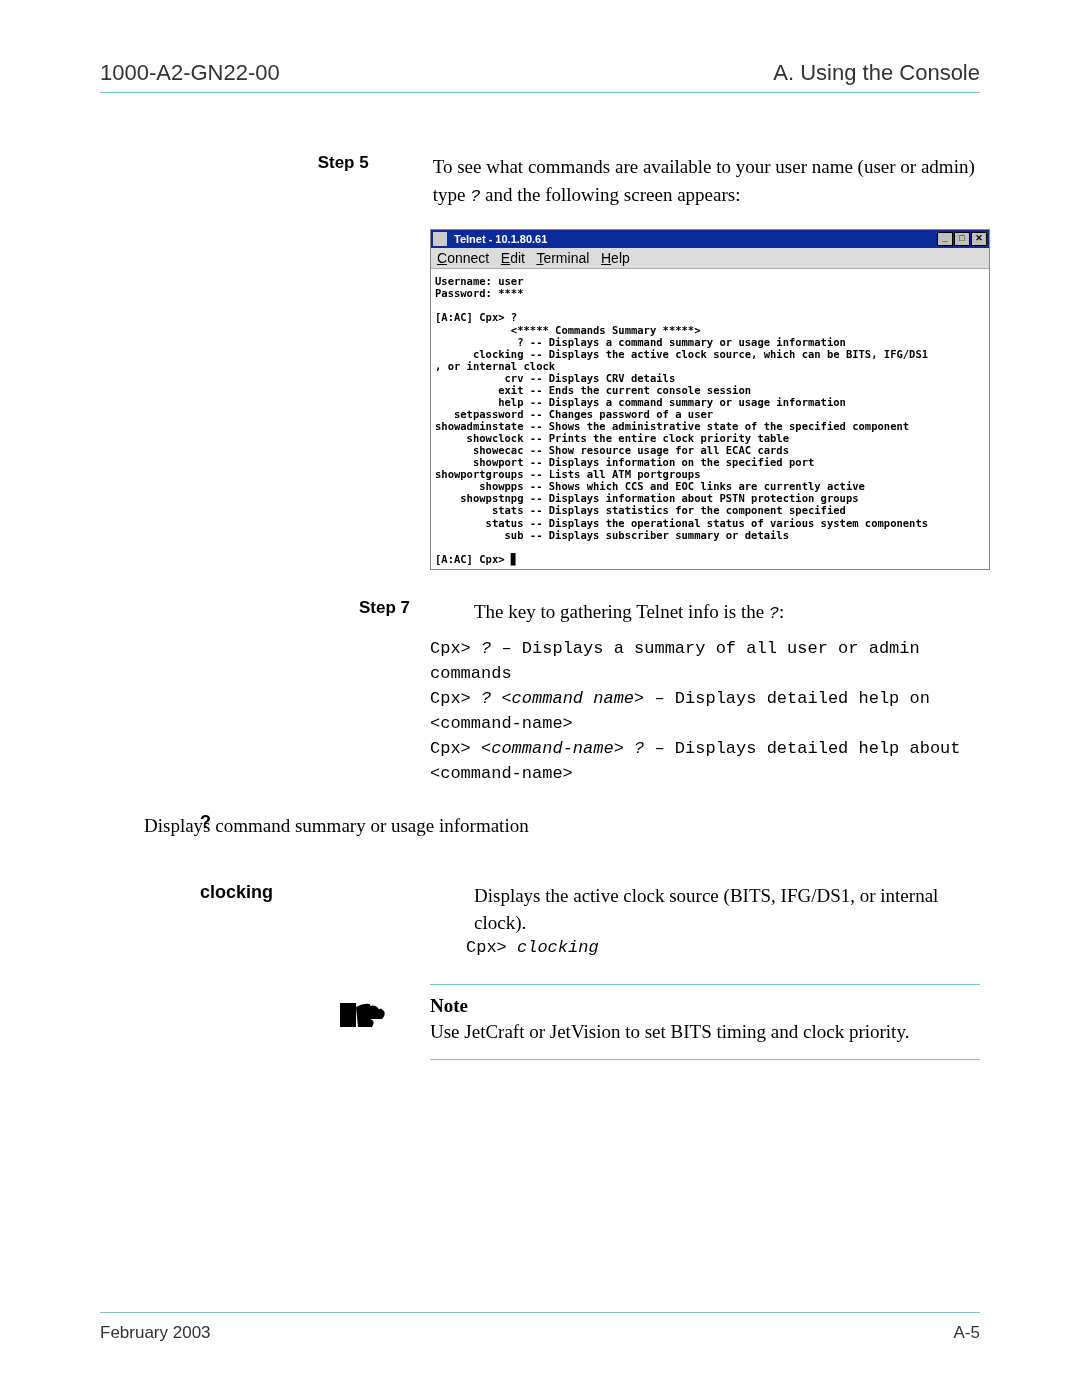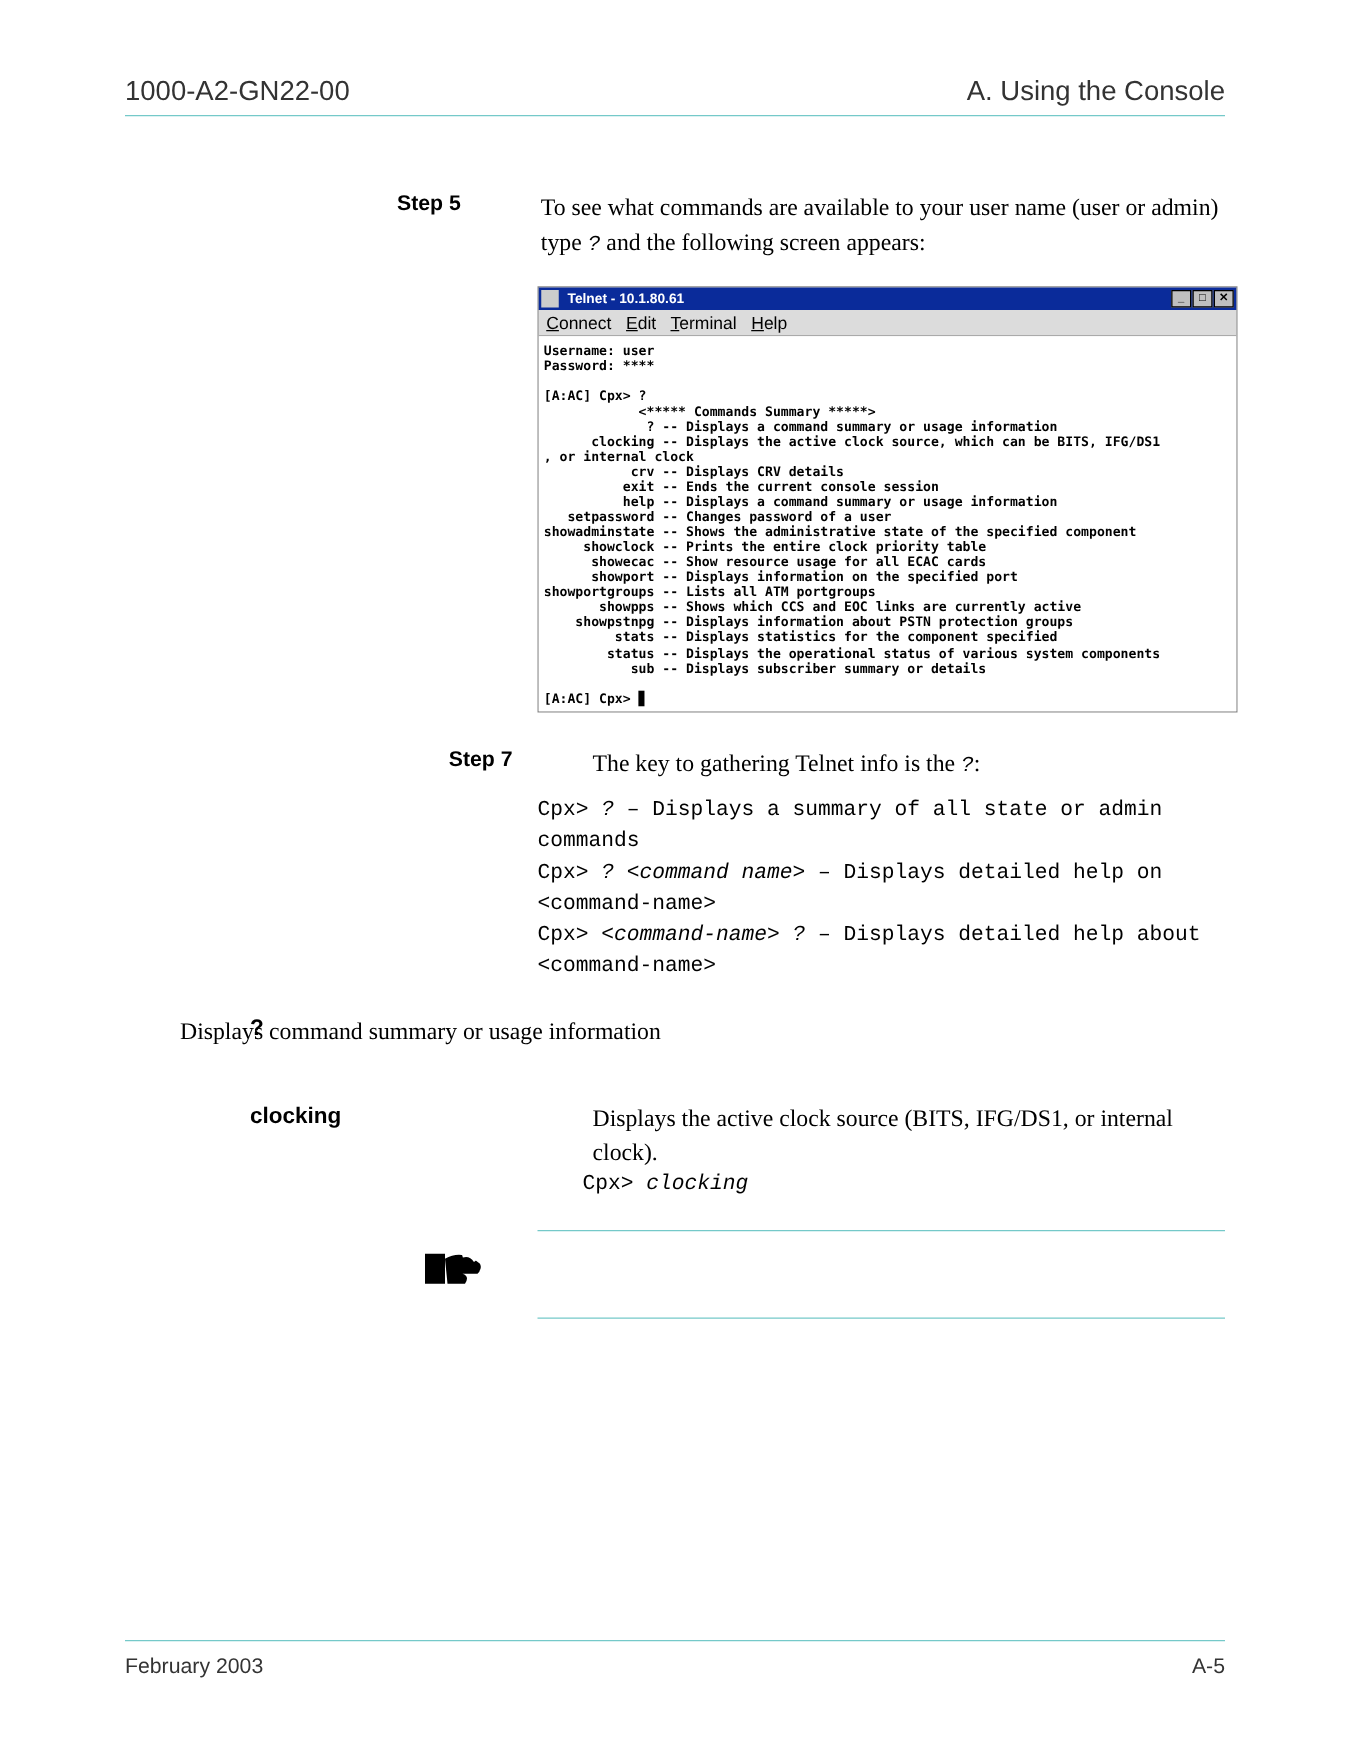--- a/index.html
+++ b/index.html
@@ -244,21 +244,21 @@
 
   <div class="content-col">
     <div class="step-row">
       <div style="margin-left:-135px;" class="step-label">Step 7</div>
       <div class="body-text">
         <span>The key to gathering Telnet info is the </span><span class="mono-italic">?</span><span>:</span>
       </div>
     </div>
 
     <div class="mono cmd-block">
-      <div class="mono-line"><span>Cpx&gt; </span><span class="mono-italic">?</span><span> – Displays a summary of all state or admin</span></div>
+      <div class="mono-line"><span>Cpx&gt; </span><span class="mono-italic">?</span><span> – Displays a summary of all user or admin</span></div>
       <div class="mono-line">         commands</div>
       <div class="mono-line"><span>Cpx&gt; </span><span class="mono-italic">?</span><span> </span><span class="mono-italic">&lt;command name&gt;</span><span> – Displays detailed help on</span></div>
       <div class="mono-line">                       &lt;command-name&gt;</div>
       <div class="mono-line"><span>Cpx&gt; </span><span class="mono-italic">&lt;command-name&gt;</span><span> </span><span class="mono-italic">?</span><span> – Displays detailed help about</span></div>
       <div class="mono-line">                       &lt;command-name&gt;</div>
     </div>
   </div>
 
   <div style="position:relative; margin-top:10px;">
     <div class="side-label" style="top:0;">?</div>
@@ -275,20 +275,24 @@
 
       <div class="note-block">
         <div class="note-row">
           <div class="note-icon">
             <svg viewBox="0 0 48 36" width="48" height="36">
               <rect x="0" y="6" width="16" height="24" fill="#000"></rect>
               <path d="M16 10 Q30 2 44 14 Q46 18 42 22 L30 22 Q36 24 32 30 L18 30 Z" fill="#000"></path>
               <path d="M30 8 Q36 6 40 12" stroke="#fff" stroke-width="2" fill="none"></path>
             </svg>
           </div>
+          <div>
+            <div class="note-head">Note</div>
+            <div class="note-body">Use JetCraft or JetVision to set BITS timing and clock priority.</div>
+          </div>
         </div>
       </div>
     </div>
   </div>
 
   <div class="footer">
     <span>February 2003</span>
     <span>A-5</span>
   </div>
 

